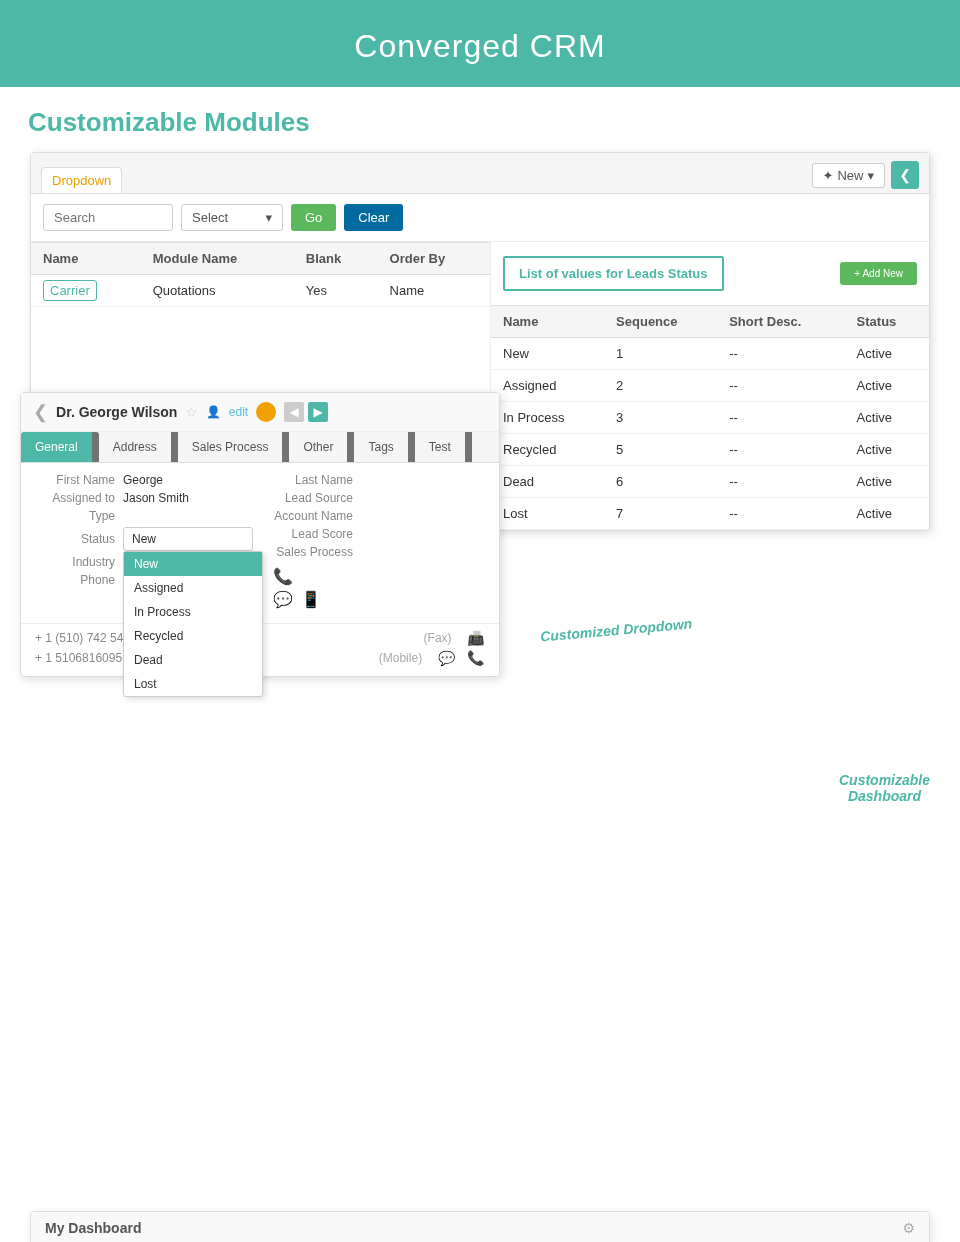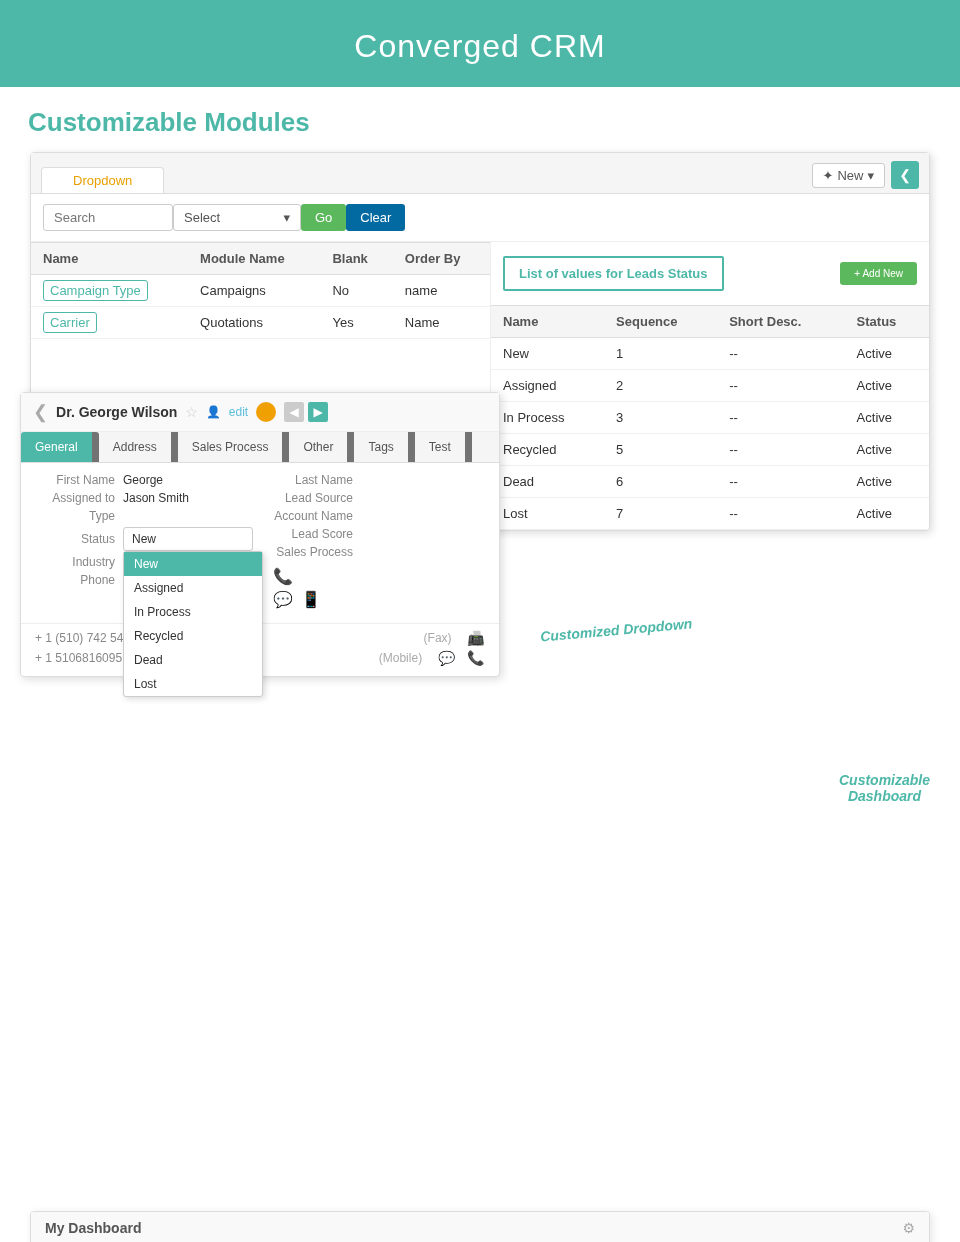--- a/index.html
+++ b/index.html
@@ -47,21 +47,21 @@
       display: flex;
       align-items: flex-end;
       justify-content: space-between;
     }
 
     .dropdown-tab {
       background: #fff;
       border: 1px solid #ddd;
       border-bottom: none;
       border-radius: 4px 4px 0 0;
-      padding: 5px 31px;
+      padding: 5px 10px;
       font-size: 13px;
       color: #e8a000;
       cursor: pointer;
     }
 
     .dropdown-tab-actions {
       display: flex;
       align-items: center;
       gap: 6px;
       margin-bottom: 4px;
@@ -91,38 +91,39 @@
       cursor: pointer;
       display: flex;
       align-items: center;
       justify-content: center;
     }
 
     .toolbar {
       padding: 10px 12px;
       display: flex;
       align-items: flex-start;
+      gap: 8px;
       border-bottom: 1px solid #eee;
     }
 
     .search-input {
       border: 1px solid #ccc;
       border-radius: 3px;
       padding: 5px 10px;
       font-size: 13px;
       width: 130px;
       color: #aaa;
     }
 
     .select-box {
       border: 1px solid #ccc;
       border-radius: 3px;
       padding: 5px 10px;
       font-size: 13px;
-      width: 128px;
+      width: 102px;
       color: #555;
       background: #fff;
       display: flex;
       align-items: center;
       justify-content: space-between;
     }
 
     .btn-go {
       background: #5cb85c;
       border: none;
@@ -456,26 +457,20 @@
         <table class="data-table">
           <thead>
             <tr>
               <th>Name</th>
               <th>Module Name</th>
               <th>Blank</th>
               <th>Order By</th>
             </tr>
           </thead>
           <tbody id="dropdown-table-body">
-              <tr>
-                <td><span class="link-cell" style="border:1px solid #4db8a8;padding:2px 6px;border-radius:3px;color:#4db8a8;">Campaign Type</span></td>
-                <td>Campaigns</td>
-                <td>No</td>
-                <td>name</td>
-              </tr>
               <tr>
                 <td><span class="link-cell" style="border:1px solid #4db8a8;padding:2px 6px;border-radius:3px;color:#4db8a8;">Carrier</span></td>
                 <td>Quotations</td>
                 <td>Yes</td>
                 <td>Name</td>
               </tr>
             </tbody>
         </table>
       </div>
 

